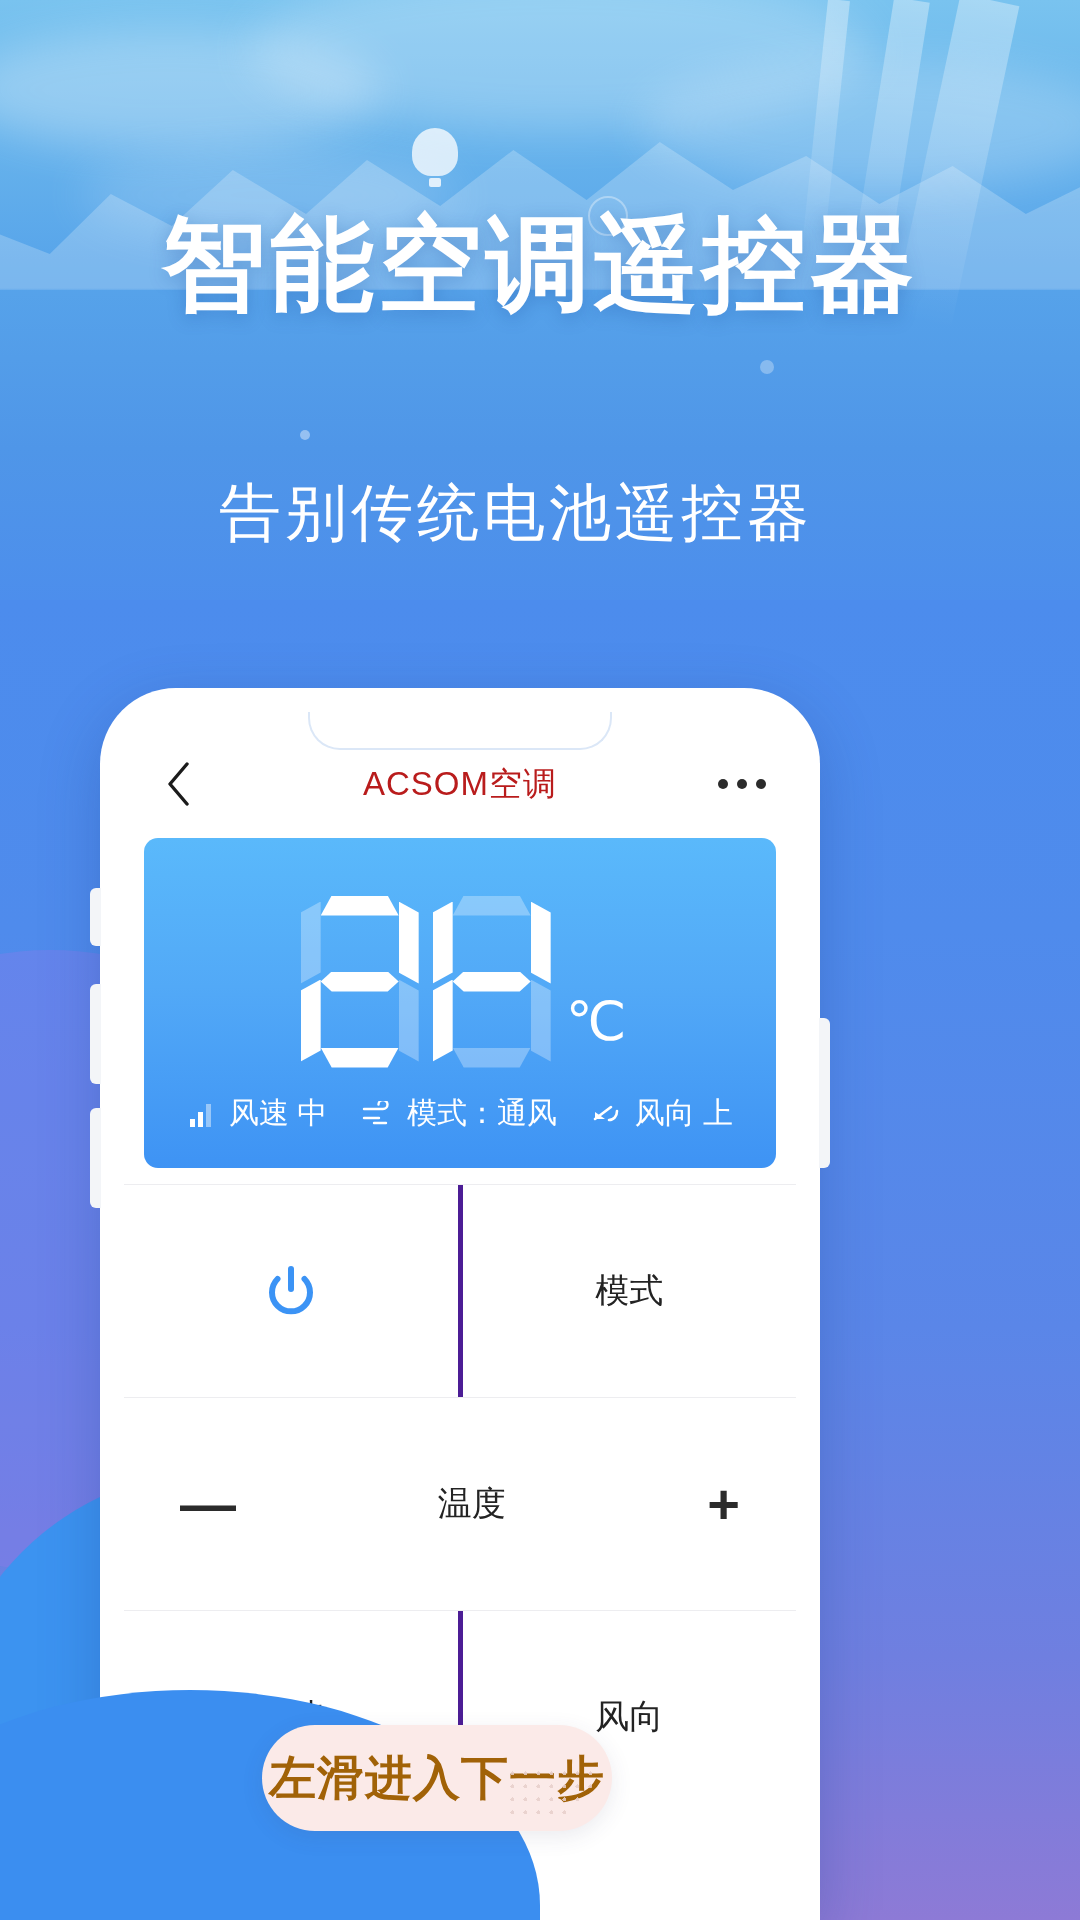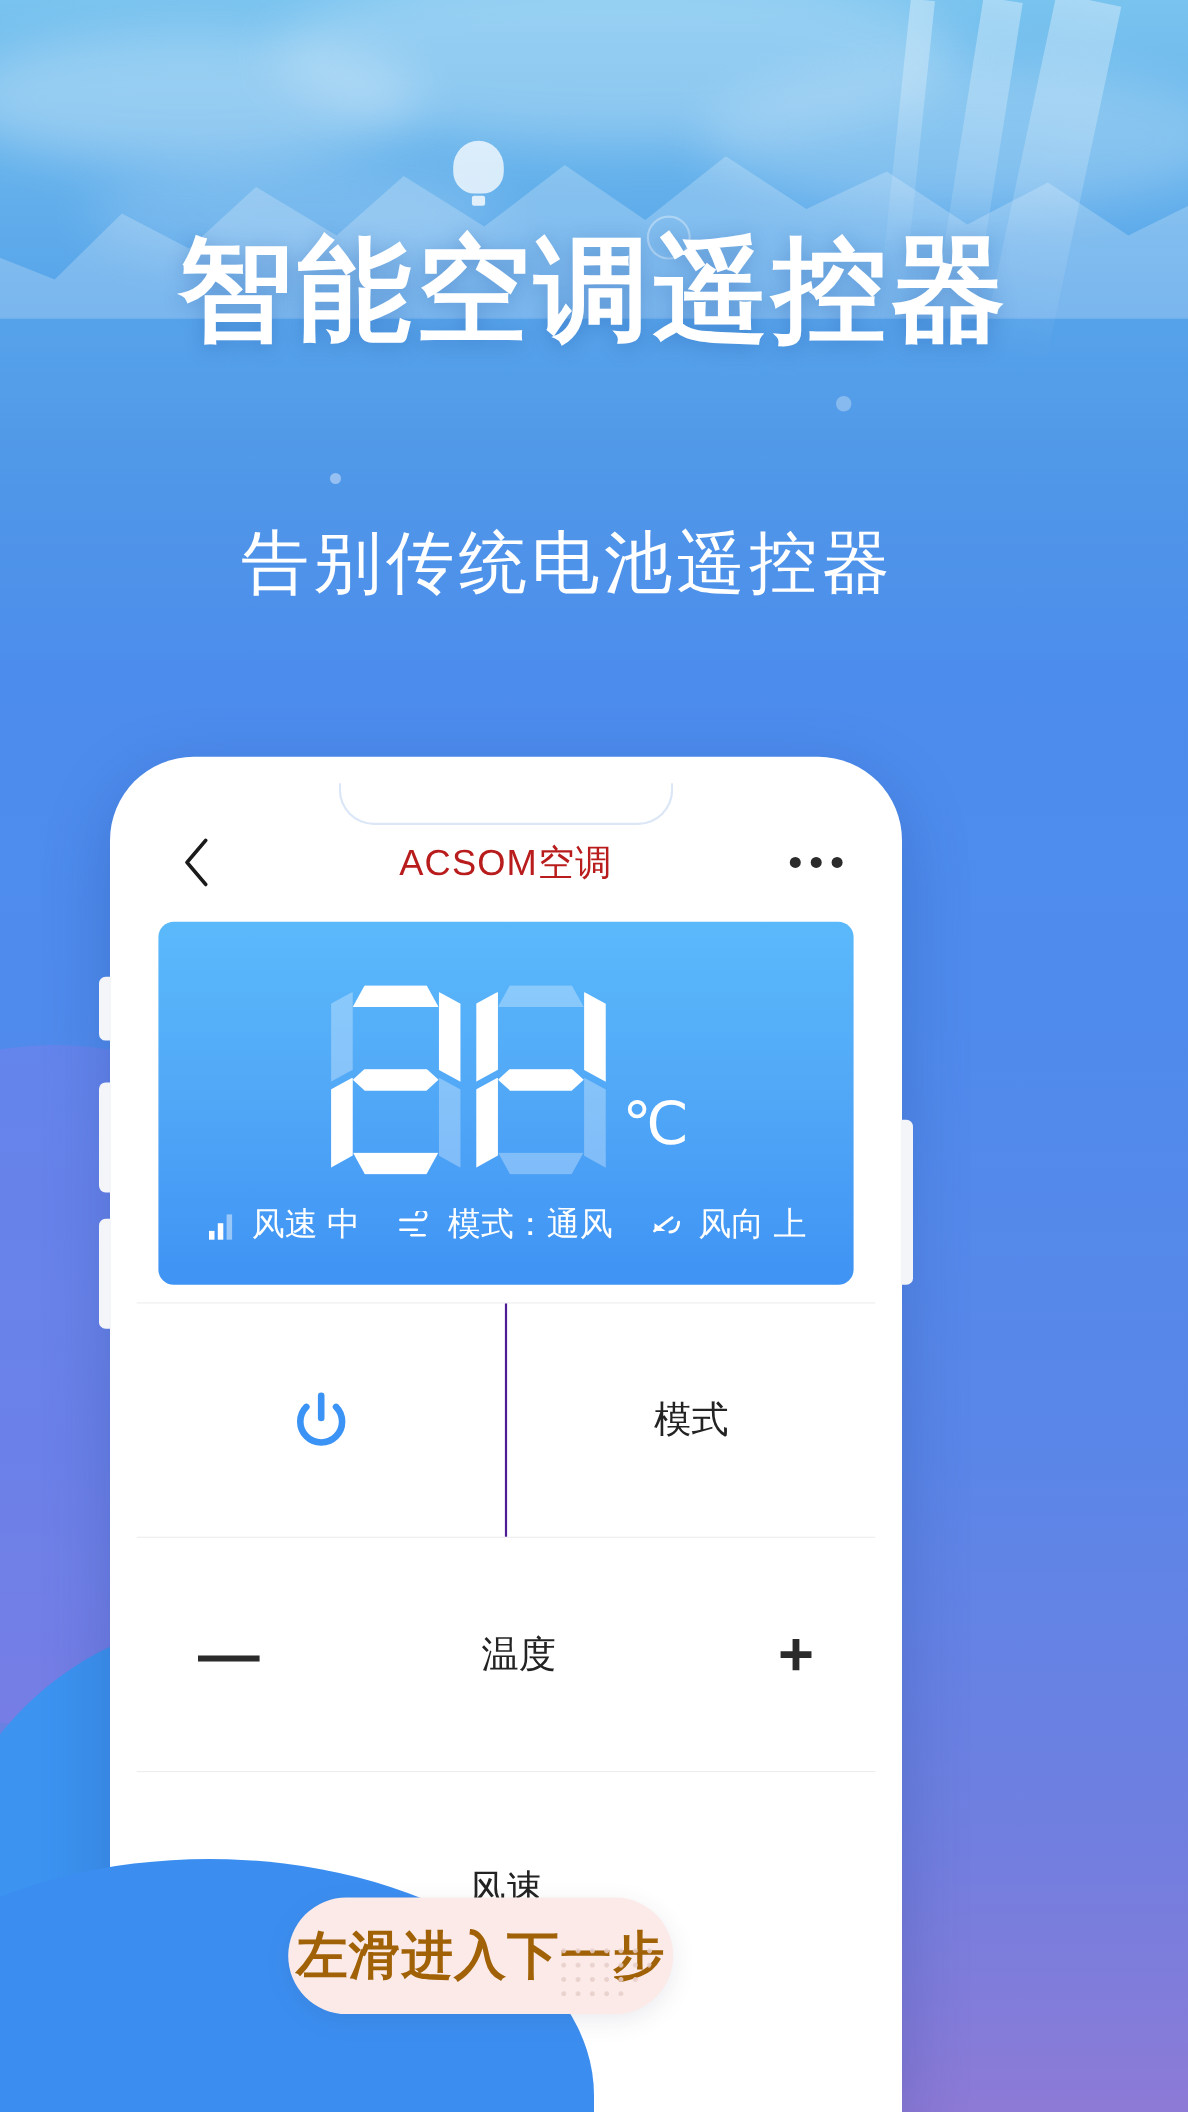--- a/index.html
+++ b/index.html
@@ -135,21 +135,21 @@
   .st-item{display:flex;align-items:center;gap:12px;white-space:nowrap;}
   .st-item svg{display:block;flex:none;}
 
   
   .grid{position:absolute;left:0;top:472px;width:672px;}
   .row{display:flex;border-top:1px solid #ededf0;}
   .cell{
     flex:1;height:212px;display:flex;align-items:center;justify-content:center;
     font-size:34px;color:#232323;position:relative;
   }
-  .cell + .cell{border-left:2px solid #4c1d95;}
+  .cell + .cell{border-left:5px solid #4c1d95;}
   .cell-3{height:212px;display:flex;align-items:center;justify-content:space-between;padding:0 56px;box-sizing:border-box;}
   .sign{font-size:56px;color:#2b2b2b;font-weight:bold;line-height:1;}
   .sign.minus{letter-spacing:0;}
   .pwr{width:64px;height:64px;}
 
   
   .pill{
     position:absolute;left:262px;top:1725px;width:350px;height:106px;
     background:#fbeae8;border-radius:53px;
     display:flex;align-items:center;justify-content:center;
@@ -304,20 +304,23 @@
           <span class="sign minus">—</span>
           <span>温度</span>
           <span class="sign">+</span>
         </div>
       </div>
 
       <div class="row">
         <div class="cell">
           <span>风速</span>
         </div>
+        <div class="cell">
+          <span>风向</span>
+        </div>
       </div>
 
     </div>
   </div>
 </div>
 
 <div class="blob blob-blue2"></div>
 
 <div class="pill">
   <span>左滑进入下一步</span>

